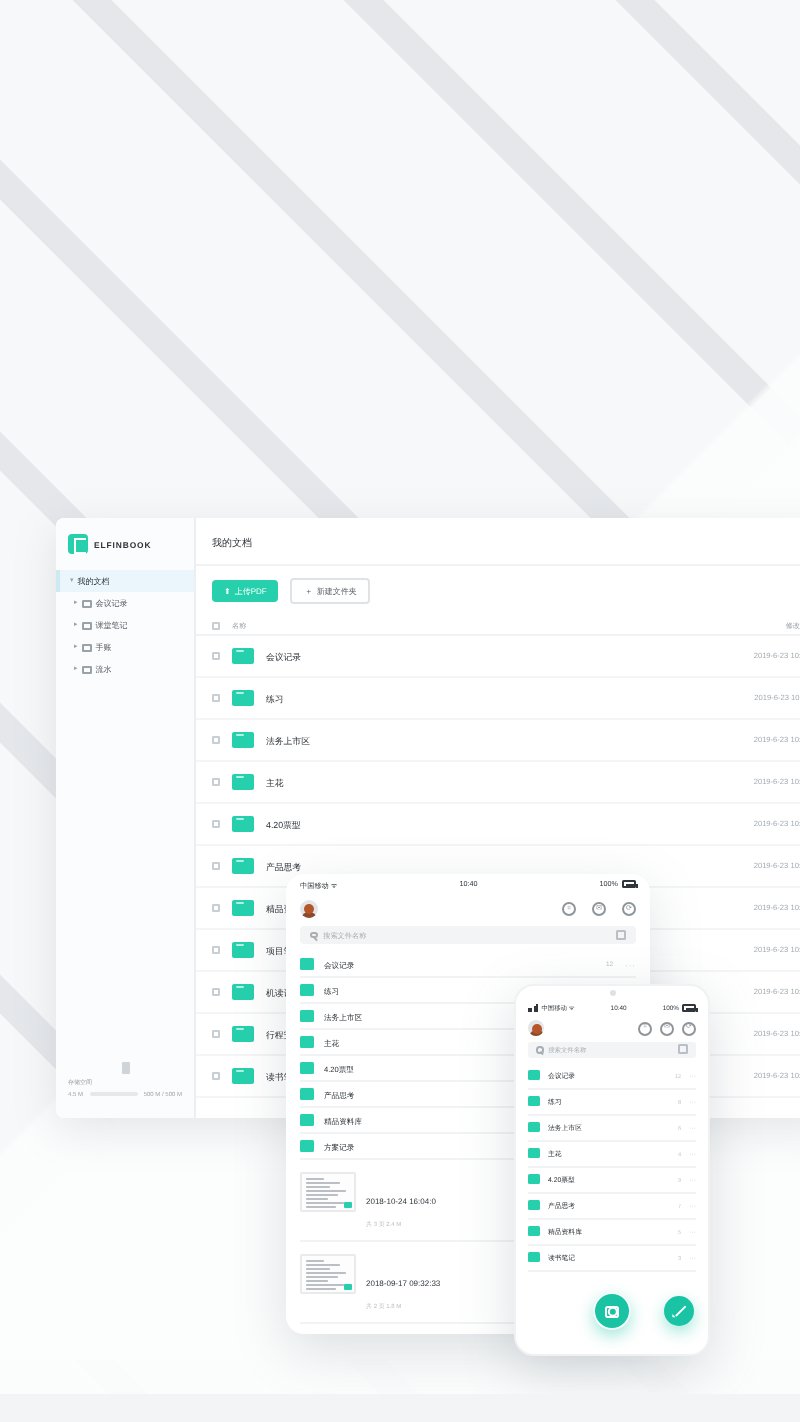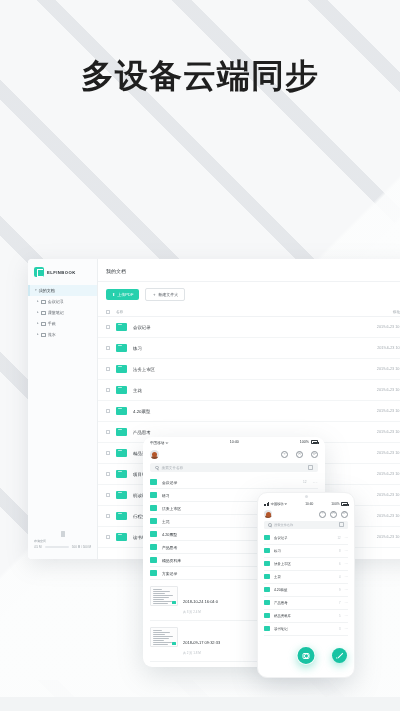--- a/index.html
+++ b/index.html
@@ -348,21 +348,20 @@
 </style>
 </head>
 <body>
 
 <div id="stage">
 
   <div class="bg-stripes"></div>
   <div class="bg-wedge"></div>
   <div class="bg-wedge2"></div>
 
-  <div class="headline">多设备云端同步</div>
 
   <div class="desktop">
 
     <div class="dt-sidebar">
       <div class="dt-brand">
         <div class="brand-mark"></div>
         <div class="brand-text">ELFINBOOK</div>
       </div>
 
       <div class="nav-root">

